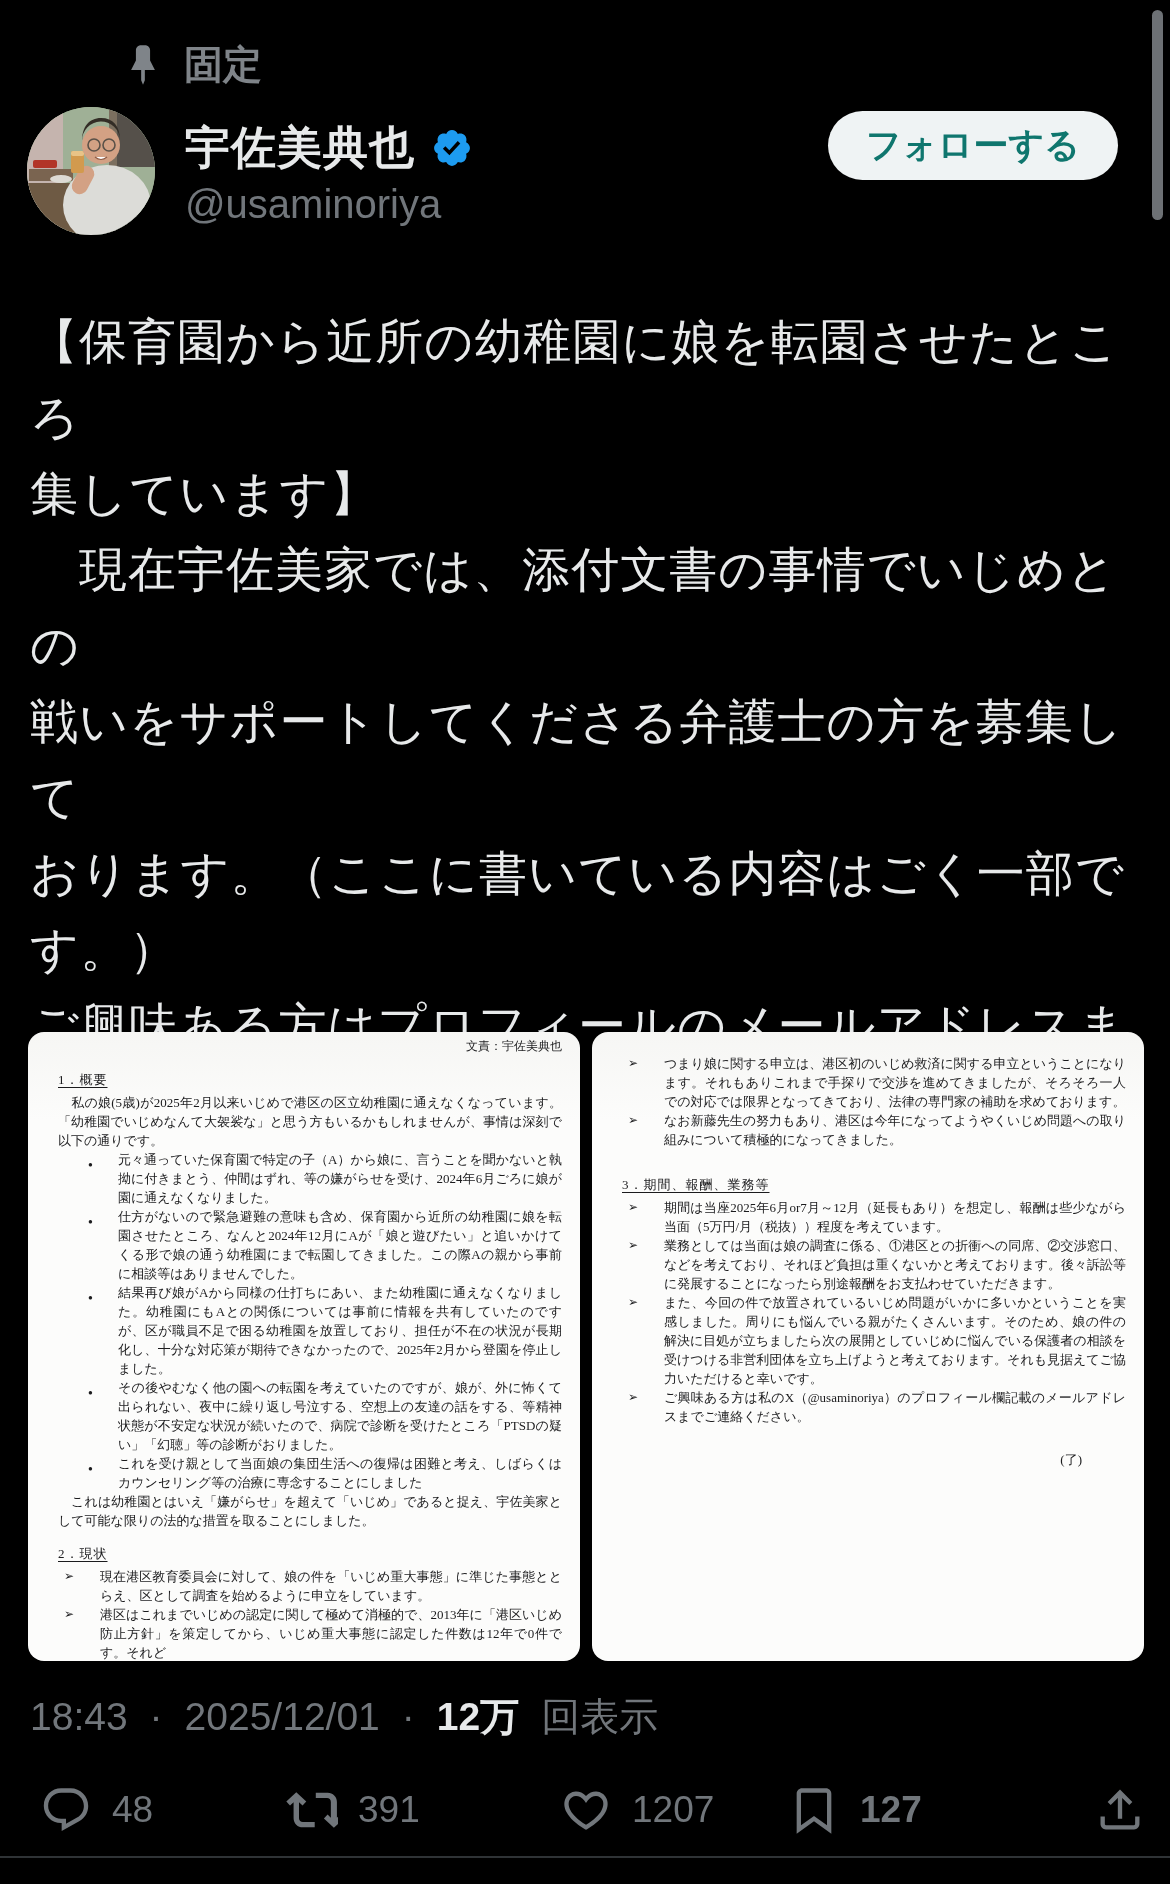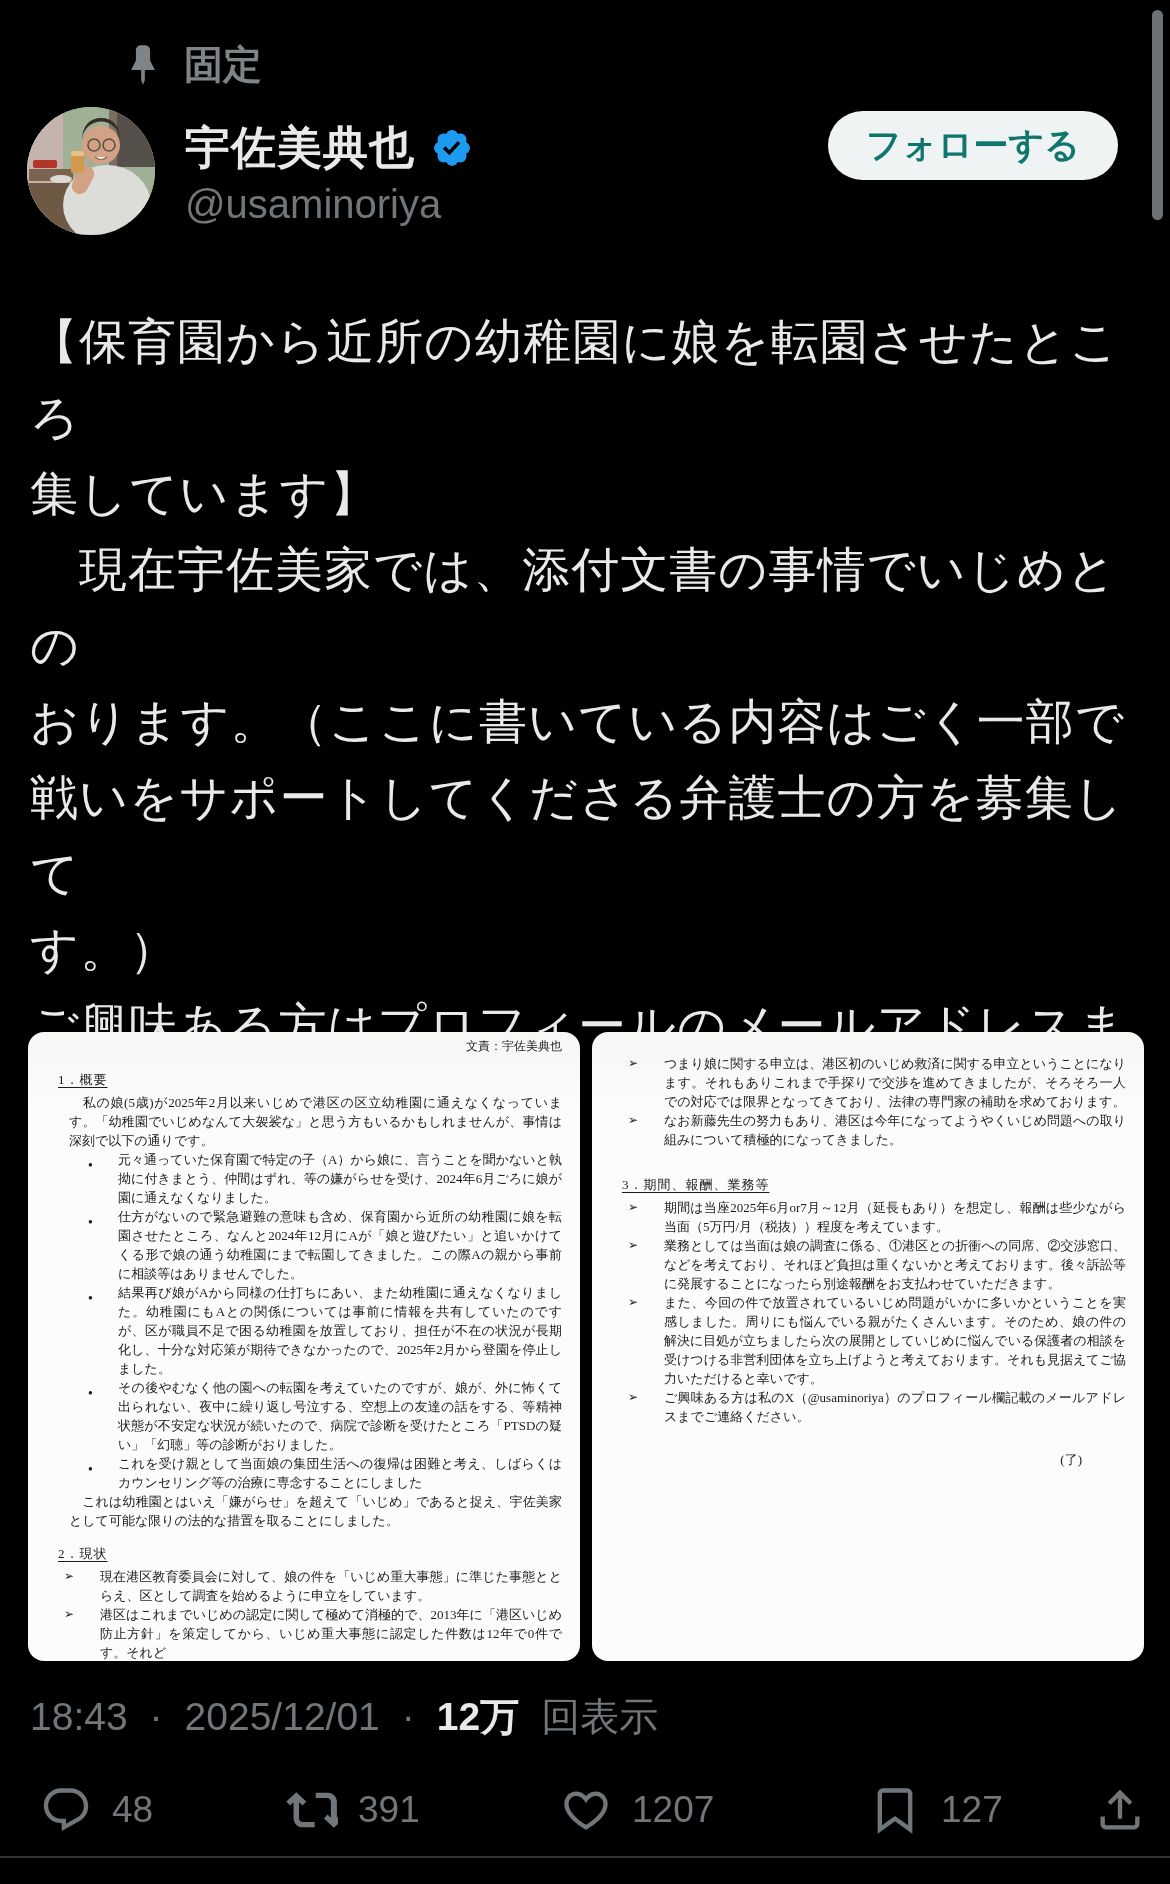--- a/index.html
+++ b/index.html
@@ -32,40 +32,40 @@
   
   .page{position:absolute;top:1032px;width:552px;height:629px;border-radius:16px;overflow:hidden;
         background:linear-gradient(180deg,#f6f6f4 0%,#fcfcfb 14%,#fcfcfb 100%);
         color:#1b1b1d;font-family:"Liberation Serif","DejaVu Serif",serif;
         font-size:13px;line-height:19px;}
   .page-left{left:28px;padding:5px 18px 0 30px;box-sizing:border-box;}
   .page-right{left:592px;padding:22px 18px 0 30px;box-sizing:border-box;}
   .blk-credit{text-align:right;font-size:12px;margin-bottom:12px;}
   .blk-h{text-decoration:underline;text-underline-offset:3px;margin:14px 0 4px;letter-spacing:1px;}
   .page-right .blk-h{margin-top:26px;font-family:Liberation Serif, serif;}
-  .blk-p{text-align:justify;margin-left:11px;}
+  .blk-p{text-align:justify;}
   .blk-b,.blk-a{display:flex;align-items:flex-start;}
   .blk-b{margin-left:30px;}
   .blk-a{margin-left:6px;}
   .blk-b .marker{width:30px;flex:0 0 30px;font-size:8px;padding-top:5px;}
   .blk-a .marker{width:36px;flex:0 0 36px;font-size:12px;}
   .mtext{flex:1;text-align:justify;}
   .blk-end{text-align:right;padding-right:44px;margin-top:24px;}
 
   
   .meta-row{position:absolute;left:30px;top:1690px;display:flex;align-items:center;gap:22px;
             font-size:39px;color:#71767b;}
   .views{color:#e7e9ea;font-weight:700;}
 
   
   .actions{position:absolute;left:0;top:1772px;width:1170px;height:76px;}
   .action{position:absolute;top:0;height:76px;display:flex;align-items:center;gap:20px;cursor:pointer;}
   .action svg{width:52px;height:52px;fill:#71767b;}
   .action .count{font-size:37px;color:#71767b;}
-  .a-reply{left:40px;} .a-retweet{left:286px;} .a-like{left:560px;} .a-bookmark{left:869px;} .a-share{left:1094px;}
+  .a-reply{left:40px;} .a-retweet{left:286px;} .a-like{left:560px;} .a-bookmark{left:788px;font-weight:bold;} .a-share{left:1094px;}
 
   .bottom-divider{position:absolute;left:0;top:1856px;width:1170px;height:2px;background:#2f3336;}
 </style>
 </head>
 <body>
 
 <div class="screen">
 
   <div class="pin-row">
     <svg viewBox="0 0 24 32">
@@ -106,22 +106,22 @@
   <div class="handle">@usaminoriya</div>
 
   <button class="follow">フォローする</button>
 
   <div class="scrollbar"></div>
 
   <div class="tweet-text">
       <div class="tweet-line">【保育園から近所の幼稚園に娘を転園させたところ</div>
       <div class="tweet-line">集しています】</div>
       <div class="tweet-line">　現在宇佐美家では、添付文書の事情でいじめとの</div>
+      <div class="tweet-line">戦いをサポートしてくださる弁護士の方を募集して</div>
       <div class="tweet-line">おります。（ここに書いている内容はごく一部で</div>
-      <div class="tweet-line">戦いをサポートしてくださる弁護士の方を募集して</div>
       <div class="tweet-line">す。）</div>
       <div class="tweet-line">ご興味ある方はプロフィールのメールアドレスまで</div>
       <div class="tweet-line">ご連絡ください。</div>
     </div>
 
   <div class="page page-left">
       <div class="blk-credit">文責：宇佐美典也</div>
       <div class="blk-h">1．概要</div>
       <div class="blk-p">　私の娘(5歳)が2025年2月以来いじめで港区の区立幼稚園に通えなくなっています。「幼稚園でいじめなんて大袈裟な」と思う方もいるかもしれませんが、事情は深刻で以下の通りです。</div>
       <div class="blk-b">

